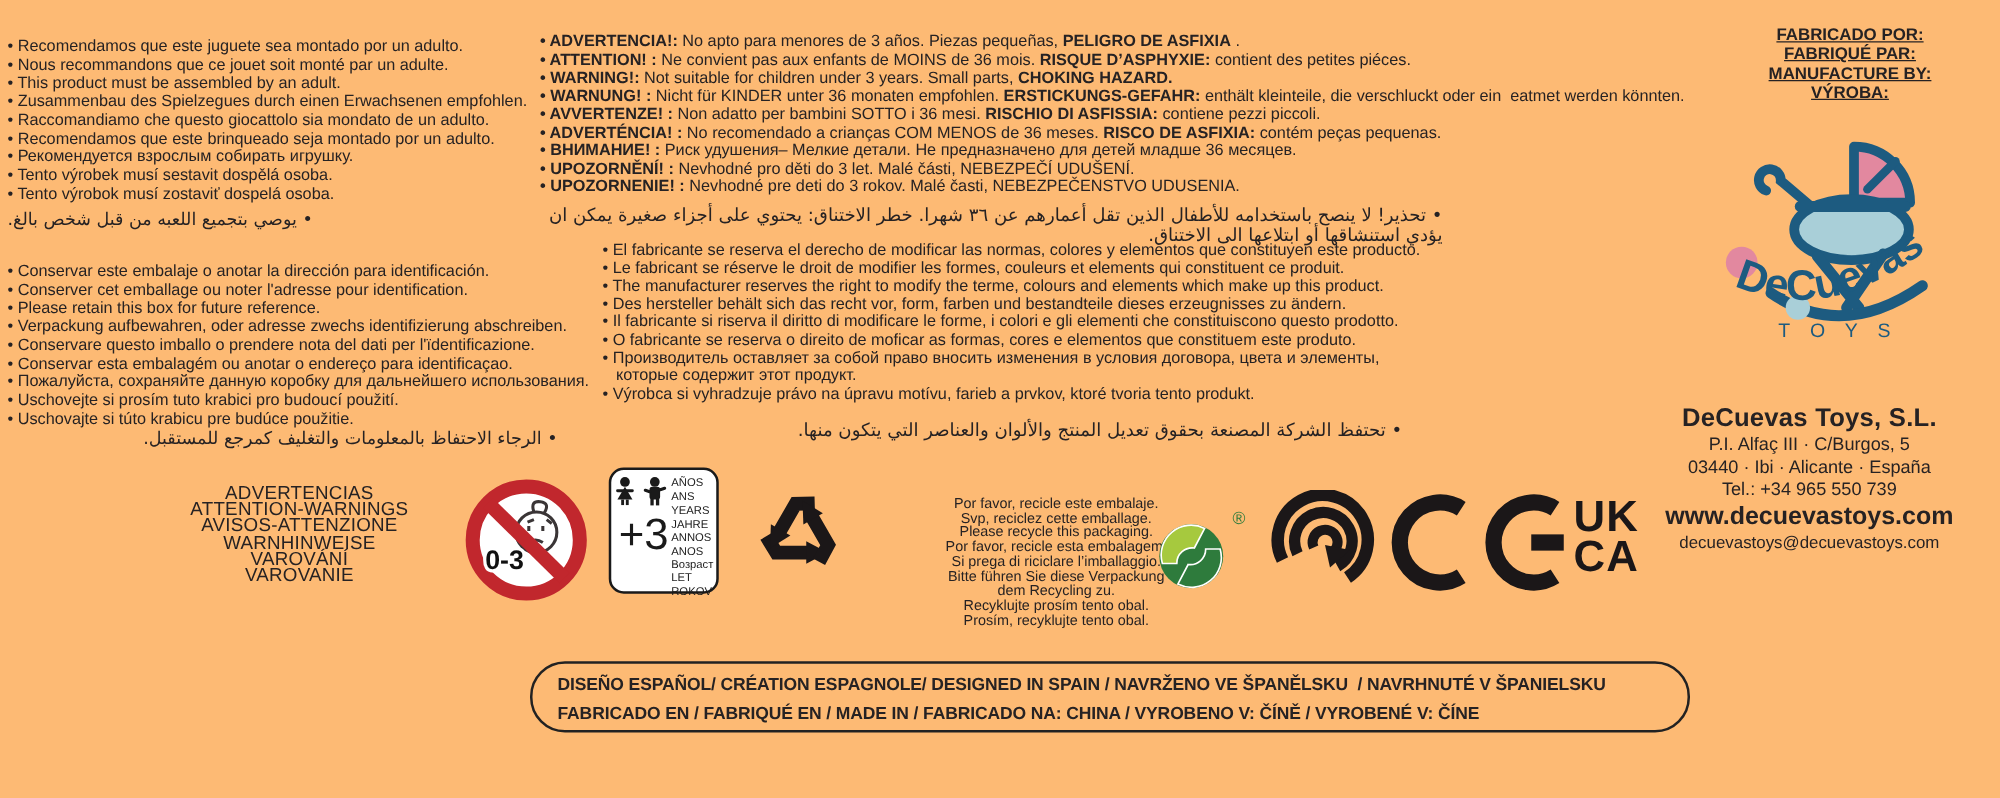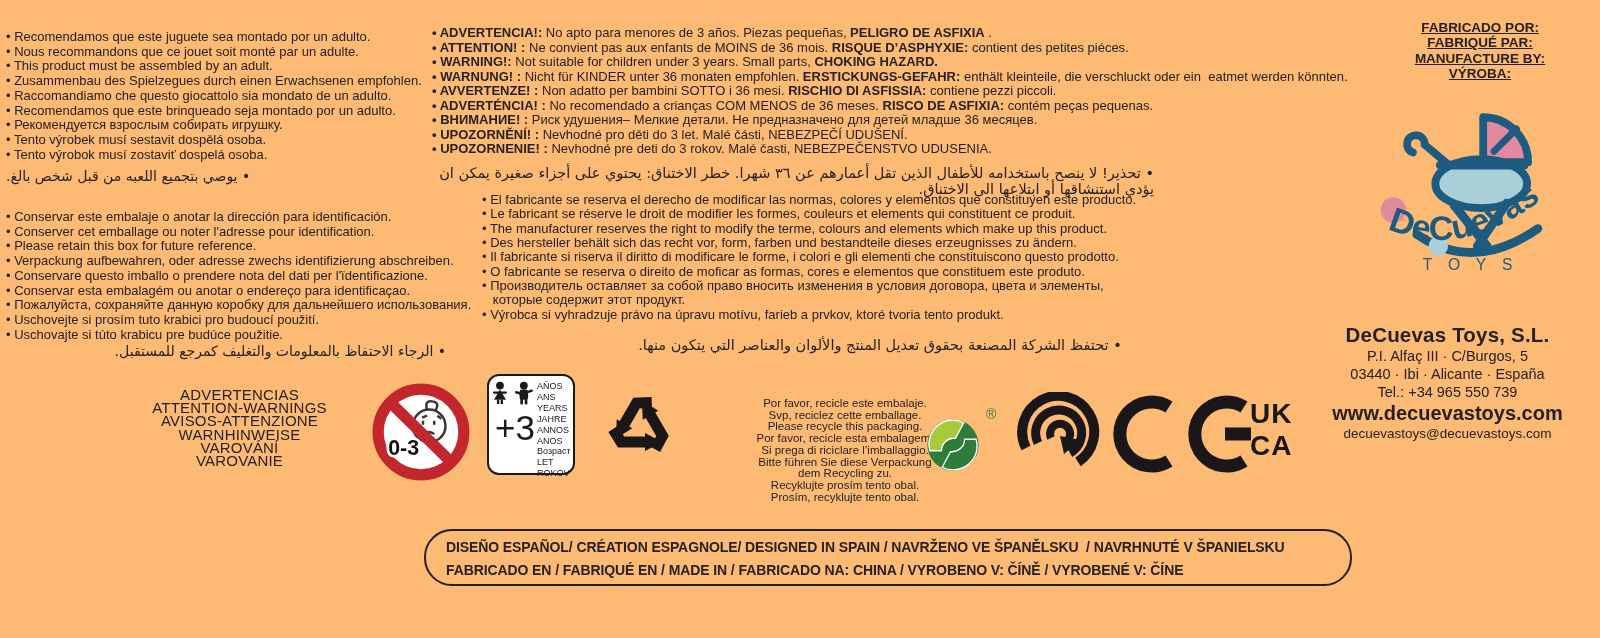--- a/index.html
+++ b/index.html
@@ -18,21 +18,21 @@
   .choking-list{left:432px;top:26px;width:980px;font-size:13px;line-height:14.55px;}
   .choking-ar{left:432px;top:165px;width:722px;text-align:right;font-size:14.5px;}
   .modify-list{left:482px;top:193px;width:760px;font-size:13px;line-height:14.35px;}
   .modify-ar{left:560px;top:337px;width:640px;text-align:center;font-size:14.5px;}
   .recycle-text{left:700px;top:372px;width:290px;text-align:center;font-size:11.5px;line-height:11.7px;margin-top:26px;}
   .age-box{left:487px;top:374px;width:88px;height:101px;border:2.5px solid #1a1a1a;border-radius:12px;
            display:flex;box-sizing:border-box;padding:4px 2px 2px 4px;background:#fff;}
   .age-left{width:44px;display:flex;flex-direction:column;align-items:center;}
   .plus3{font-size:35px;line-height:40px;color:#1a1a1a;margin-top:2px;}
   .age-words{font-size:9px;line-height:10.9px;color:#1a1a1a;padding-top:1px;}
-  .ukca{left:1250px;top:398px;width:70px;font-weight:bold;font-size:28px;line-height:32px;letter-spacing:1px;color:#1b1718;}
+  .ukca{left:1250px;top:398px;width:70px;font-weight:bold;font-size:35px;line-height:32px;letter-spacing:1px;color:#1b1718;text-align:center;}
   .reg-dot{left:986px;top:406px;font-size:14px;color:#2e7b3c;}
   .mfr-heading{left:1366px;top:20px;width:228px;text-align:center;font-weight:bold;font-size:13.5px;line-height:15.4px;text-decoration:underline;}
   .company-block{left:1295px;top:287px;width:305px;text-align:center;margin-top:36px;}
   .company{font-size:20.5px;font-weight:bold;letter-spacing:.2px;line-height:24px;}
   .addr{font-size:14.5px;line-height:18px;}
   .web{font-size:20px;font-weight:bold;line-height:24px;}
   .email{font-size:13.5px;line-height:17px;}
   .origin-box{left:424px;top:529px;width:928px;height:57px;border:2.5px solid #222;border-radius:28px;
               box-sizing:border-box;padding:5px 0 0 20px;font-size:14px;font-weight:bold;line-height:23px;letter-spacing:-.1px;}
 </style>

